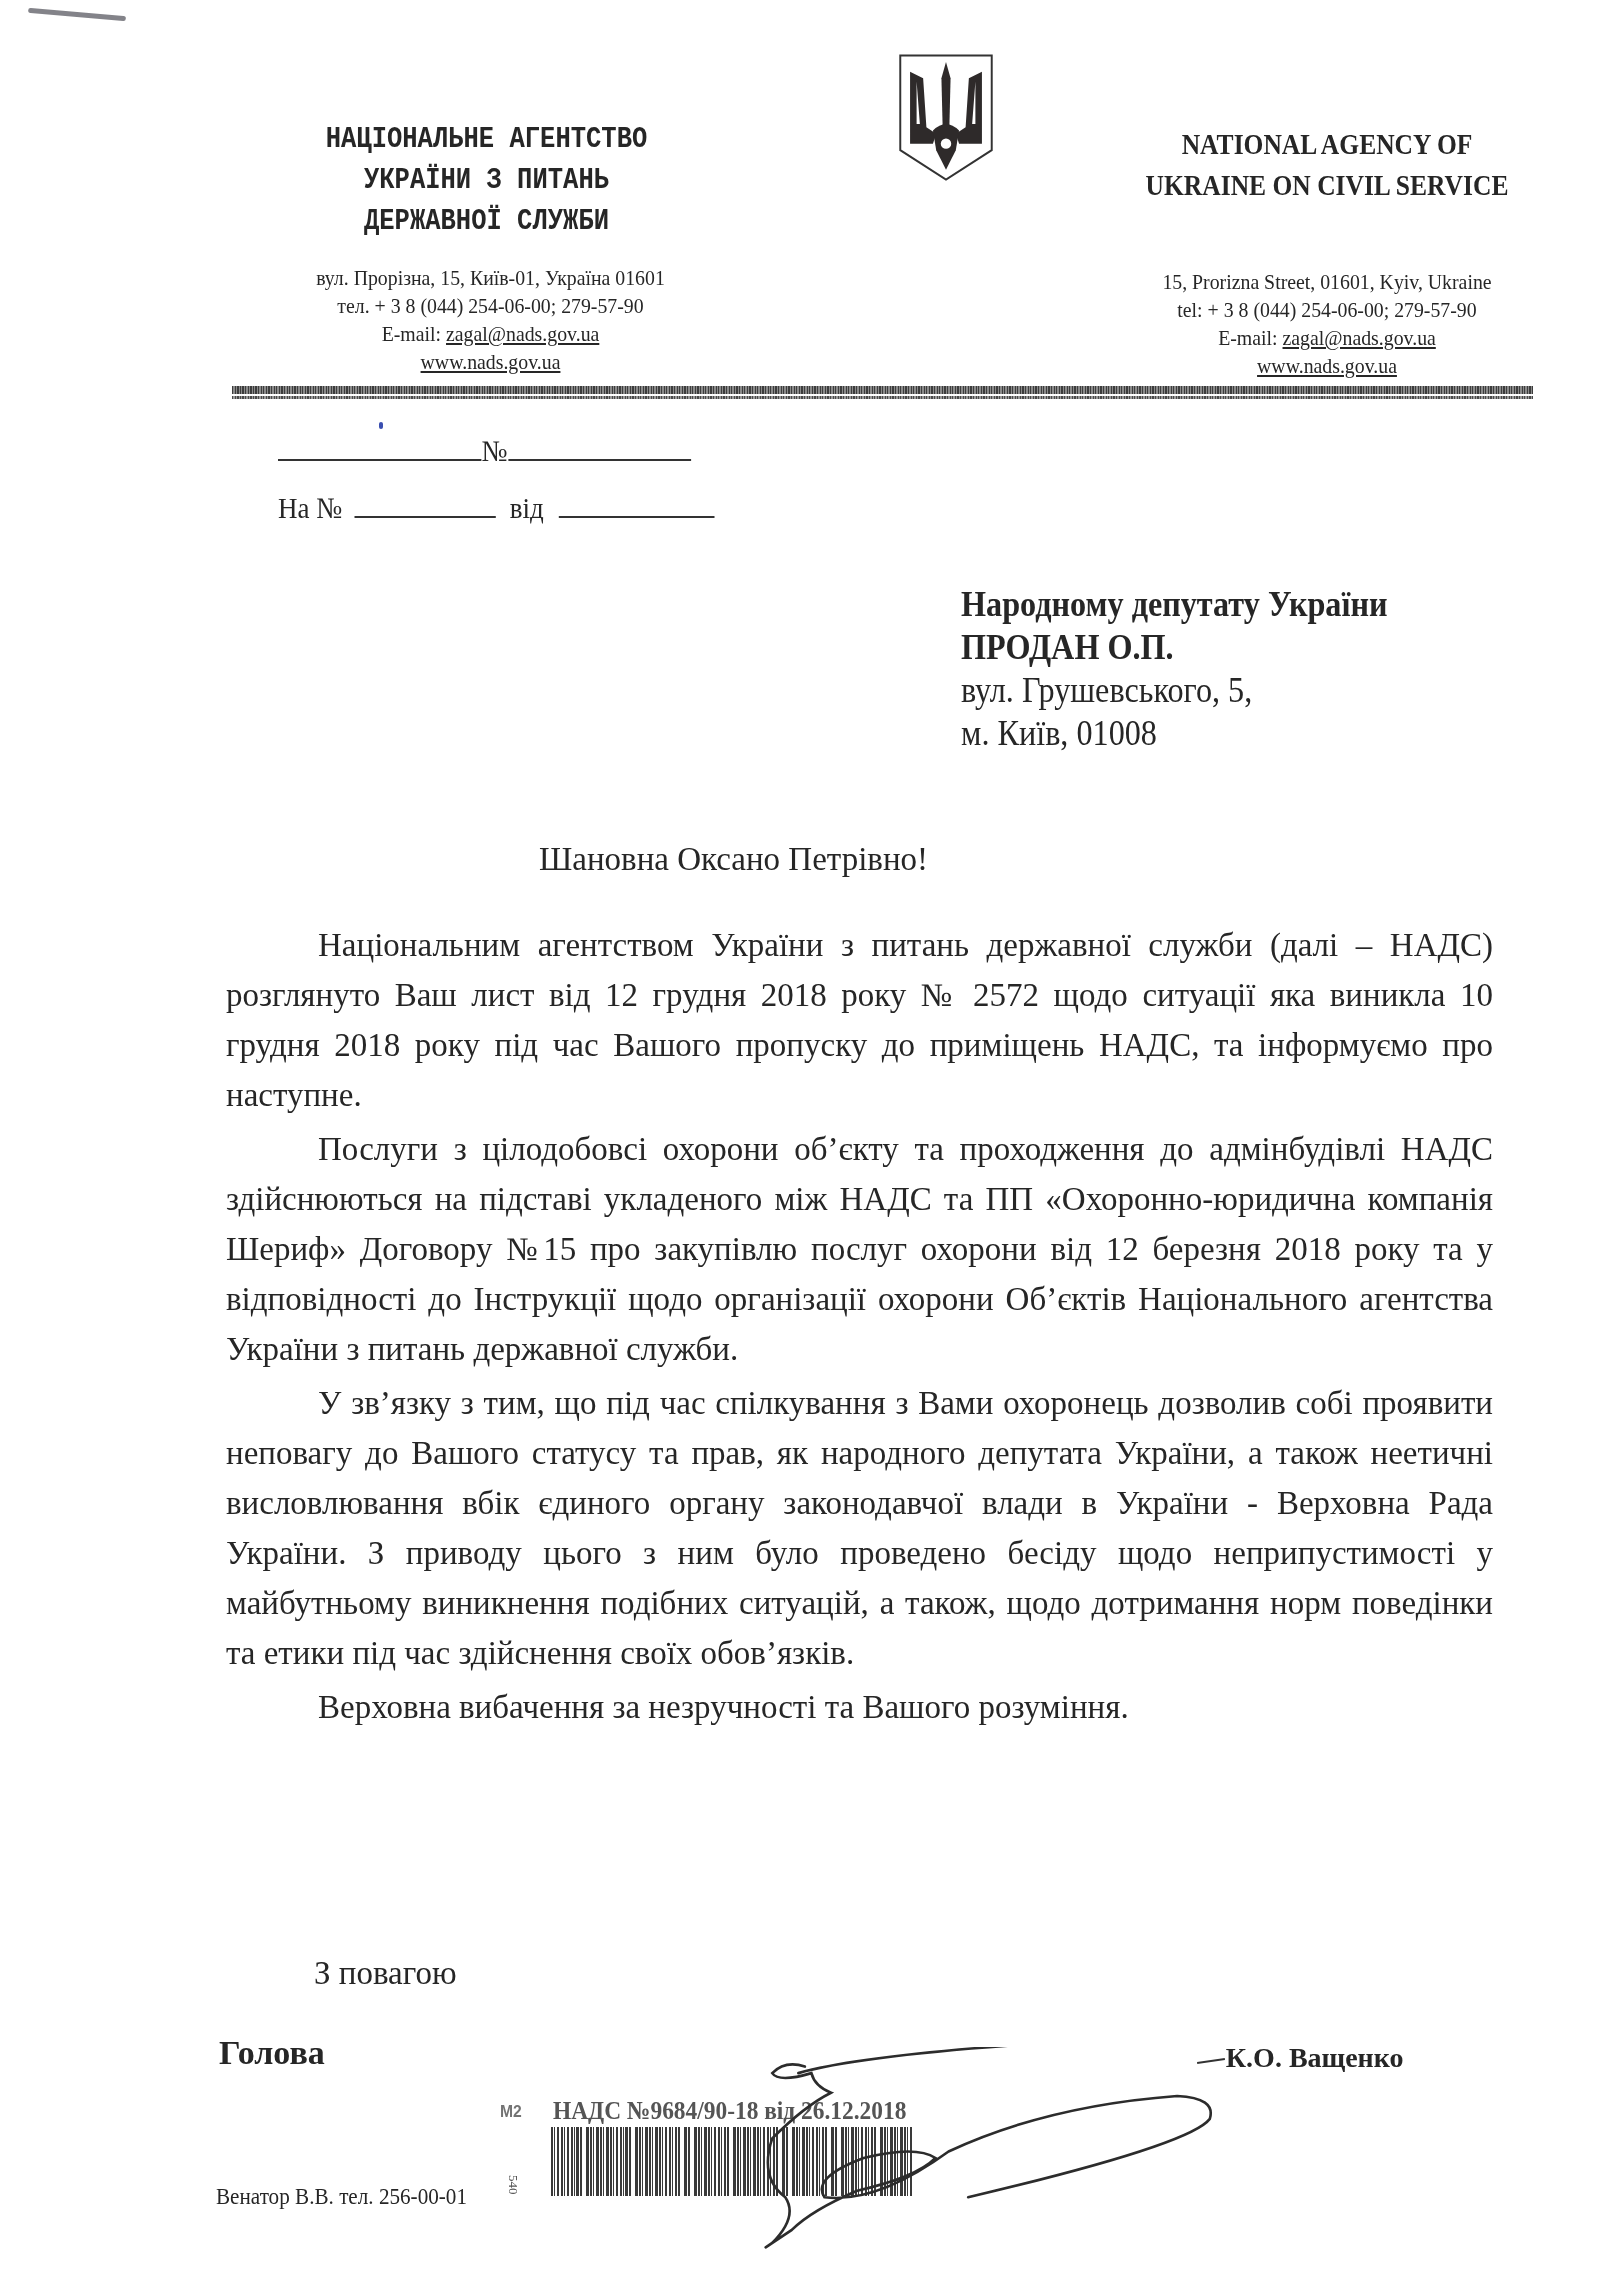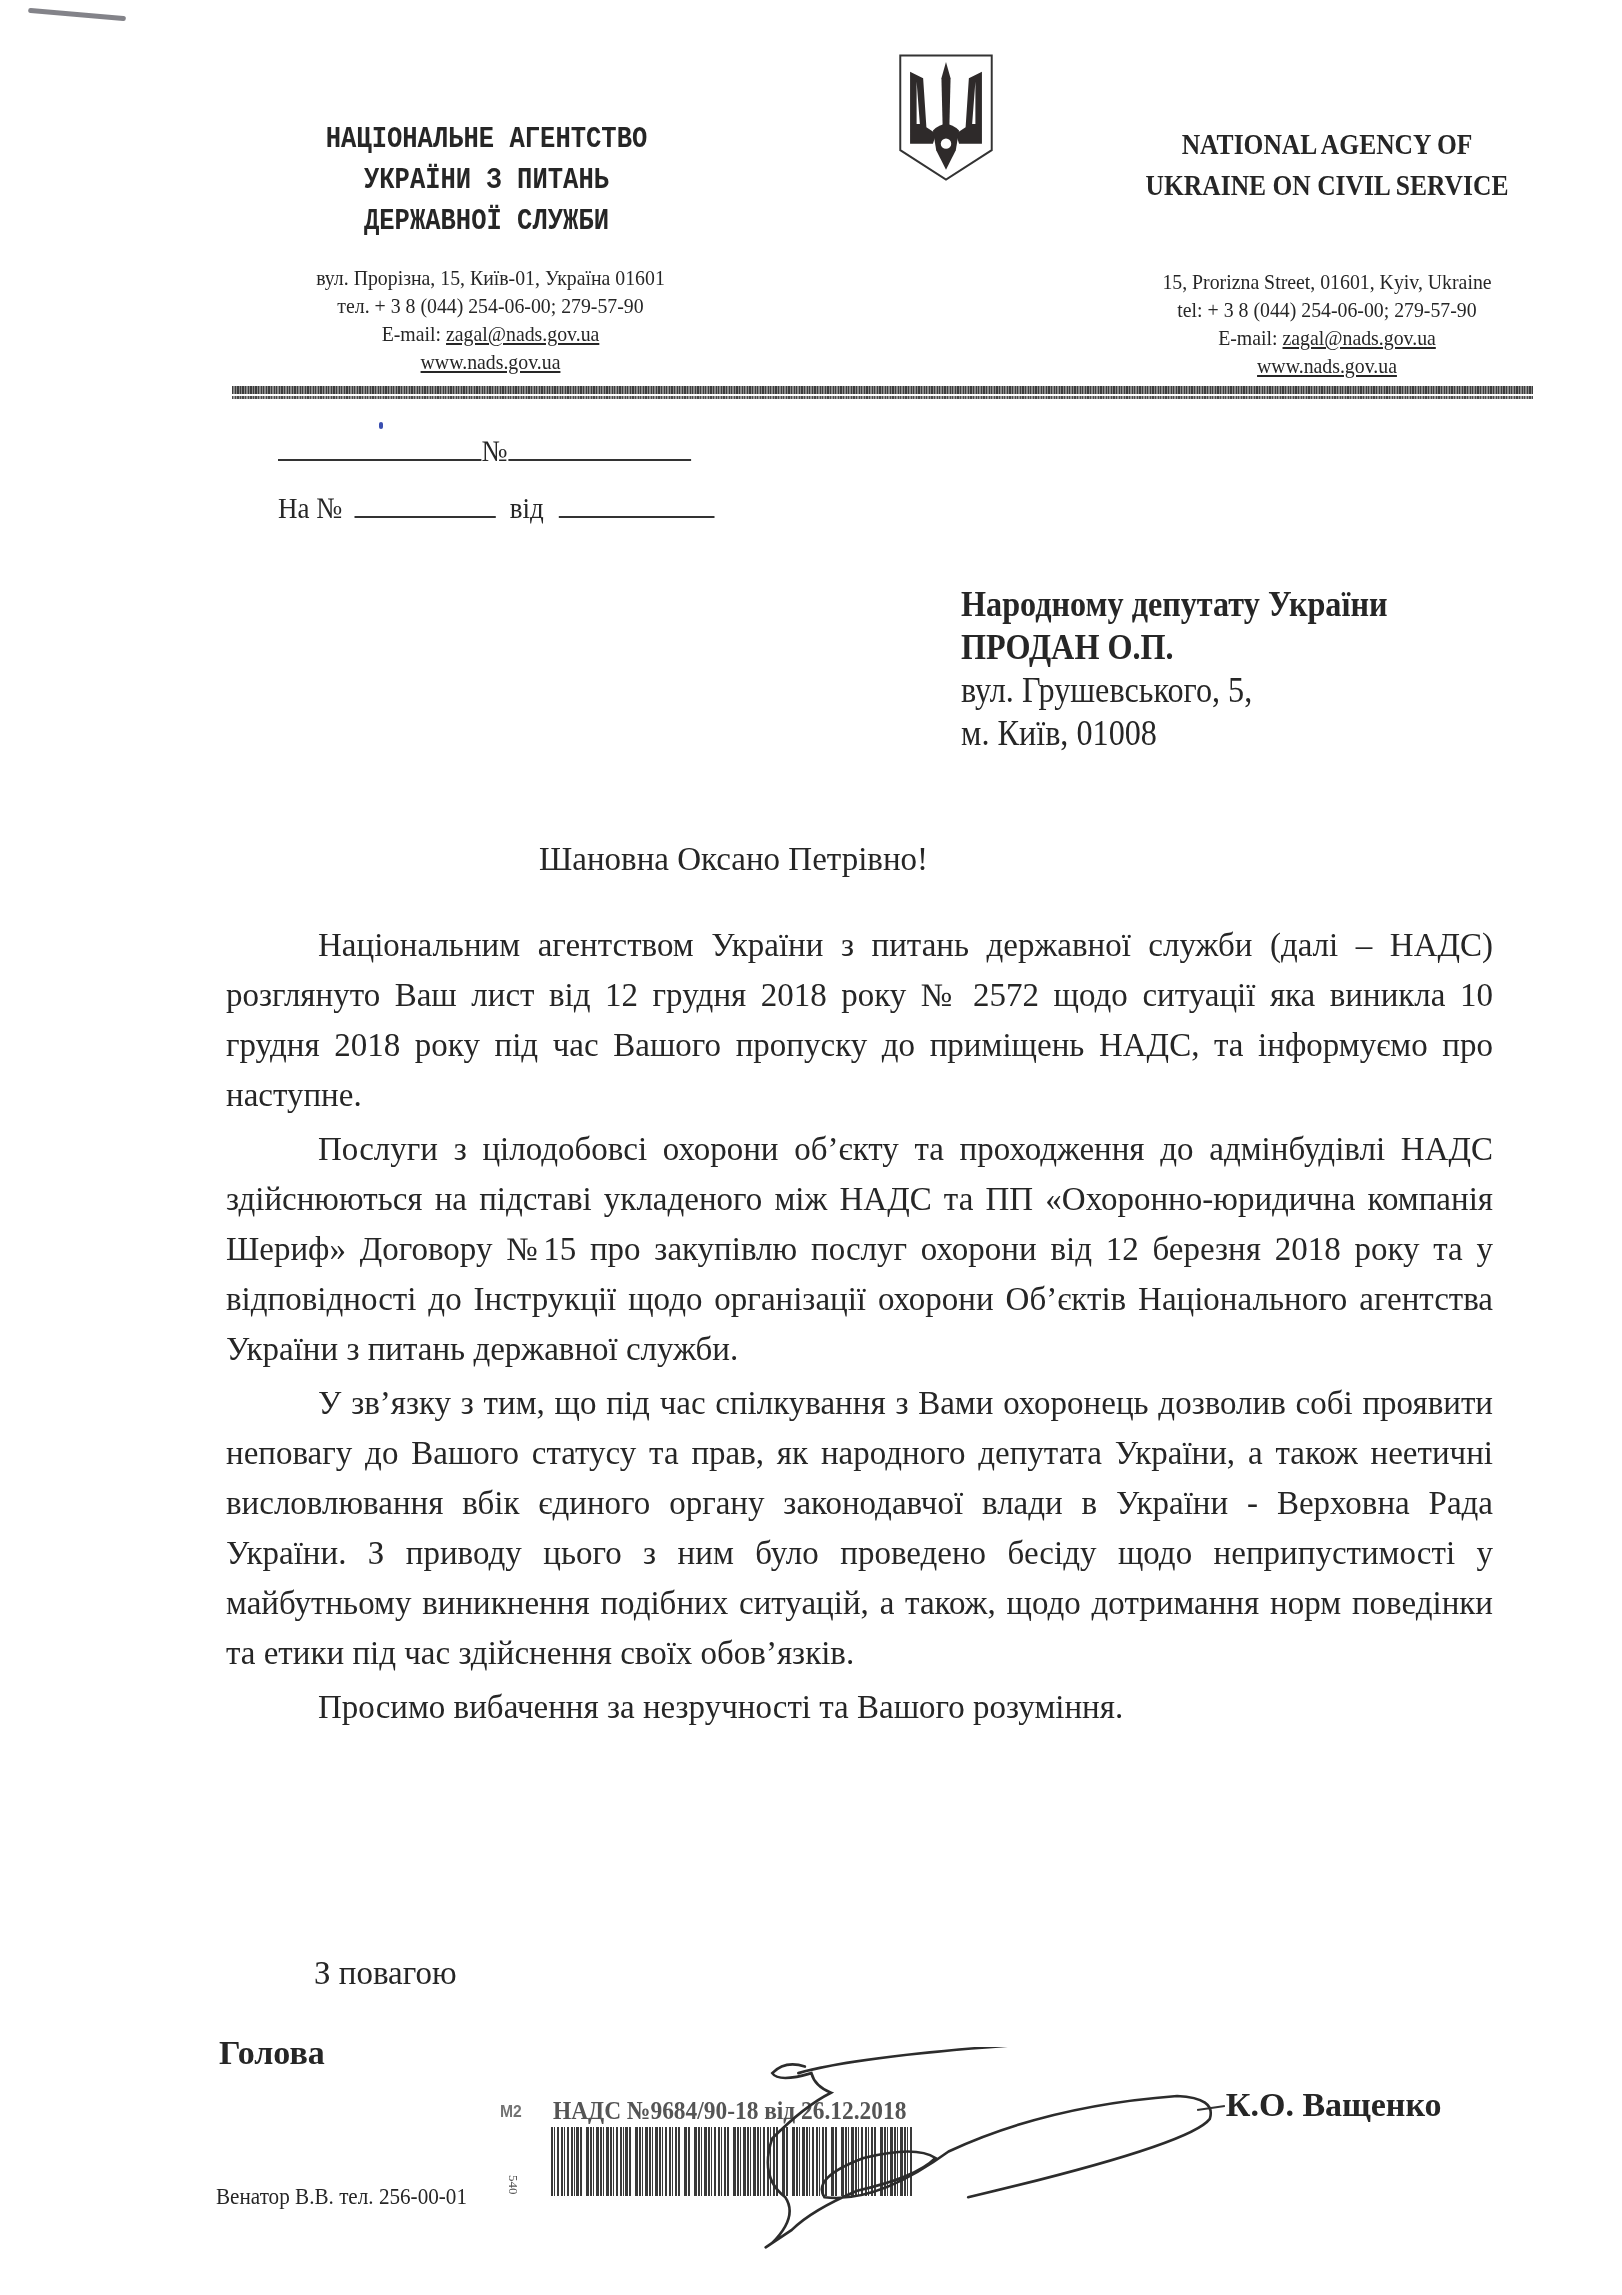--- a/index.html
+++ b/index.html
@@ -33,21 +33,21 @@
   .recip div { transform:scaleX(0.92); transform-origin:left; white-space:nowrap; }
 
   .salute { left:0; width:1467px; top:840px; text-align:center; font-size:33px; line-height:39px; }
 
   .body { left:222px; width:1275px; top:916px; font-size:33px; line-height:50px; text-align:justify; }
   .body p { margin:4px; text-indent:92px; }
   .body p + p { margin-top:0; }
 
   .closing { left:314px; top:1955px; font-size:33px; }
   .position { left:219px; top:2034px; font-size:34px; font-weight:bold; }
-  .signer { left:1197px; top:2042px; font-size:34px; font-weight:bold; white-space:nowrap;margin-top:44px; }
+  .signer { left:1197px; top:2042px; font-size:28px; font-weight:bold; white-space:nowrap; }
   .signer .dash { display:inline-block; width:27.5px; border-top:2px solid #333; vertical-align:middle; margin-right:1.3px; transform:rotate(-8deg); }
 
   .stamp-mark { left:500px; top:2103px; font-size:15.7px; font-weight:bold; font-family:"Liberation Sans",sans-serif; color:#737373; }
   .stamp-text { left:553px; top:2096px; font-size:26px; font-weight:bold; color:#555; white-space:nowrap; transform:scaleX(0.9); transform-origin:left; }
   .barcode { left:551px; top:2127px; width:362px; height:69px;
              background:repeating-linear-gradient(90deg,#3a3a3a 0 2px,#fff 2px 3.3px,#3a3a3a 3.3px 3.9px,#fff 3.9px 5.9px,#3a3a3a 5.9px 8.5px,#fff 8.5px 9.8px); }
   .barcode-side { left:521px; top:2175px; font-size:13px; color:#555; transform:rotate(90deg); transform-origin:left top; }
   .signature { left:641px; top:2047px; width:589px; height:209px; }
 
   .footer { left:216px; top:2183px; font-size:23.5px; transform:scaleX(0.9); transform-origin:left; white-space:nowrap; }
@@ -114,21 +114,21 @@
   <div>вул. Грушевського, 5,</div>
   <div>м. Київ, 01008</div>
 </div>
 
 <div class="abs salute">Шановна Оксано Петрівно!</div>
 
 <div class="abs body">
   <p>Національним агентством України з питань державної служби (далі – НАДС) розглянуто Ваш лист від 12 грудня 2018 року № 2572 щодо ситуації яка виникла 10 грудня 2018 року під час Вашого пропуску до приміщень НАДС, та інформуємо про наступне.</p>
   <p>Послуги з цілодобовсі охорони об’єкту та проходження до адмінбудівлі НАДС здійснюються на підставі укладеного між НАДС та ПП «Охоронно-юридична компанія Шериф» Договору №15 про закупівлю послуг охорони від 12 березня 2018 року та у відповідності до Інструкції щодо організації охорони Об’єктів Національного агентства України з питань державної служби.</p>
   <p>У зв’язку з тим, що під час спілкування з Вами охоронець дозволив собі проявити неповагу до Вашого статусу та прав, як народного депутата України, а також неетичні висловлювання вбік єдиного органу законодавчої влади в України - Верховна Рада України. З приводу цього з ним було проведено бесіду щодо неприпустимості у майбутньому виникнення подібних ситуацій, а також, щодо дотримання норм поведінки та етики під час здійснення своїх обов’язків.</p>
-  <p>Просимо вибачення за незручності та Вашого розуміння.</p>
+  <p>Верховна вибачення за незручності та Вашого розуміння.</p>
 </div>
 
 <div class="abs closing">З повагою</div>
 <div class="abs position">Голова</div>
 <div class="abs signer"><span class="dash"></span><span>К.О. Ващенко</span></div>
 
 <div class="abs stamp-mark">M2</div>
 <div class="abs stamp-text">НАДС №9684/90-18 від 26.12.2018</div>
 <div class="abs barcode"></div>
 <div class="abs barcode-side">540</div>

